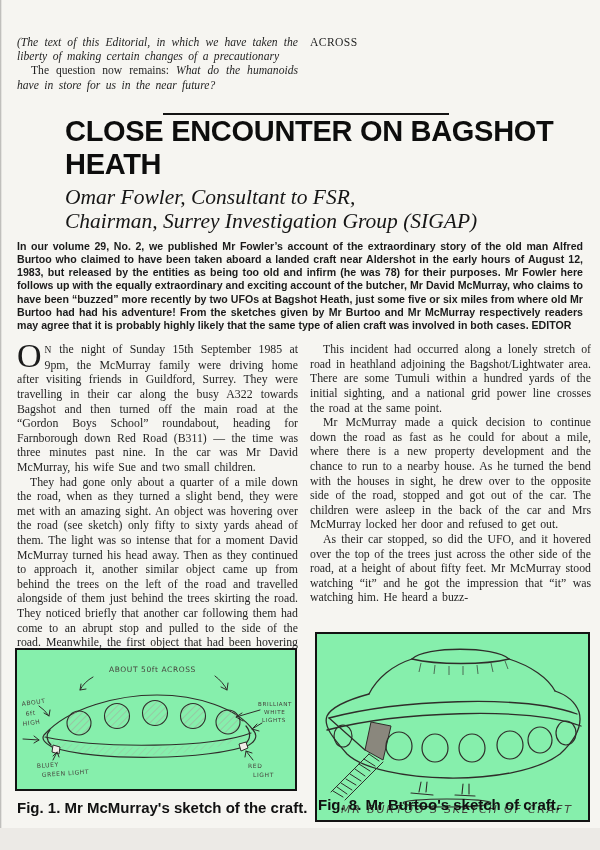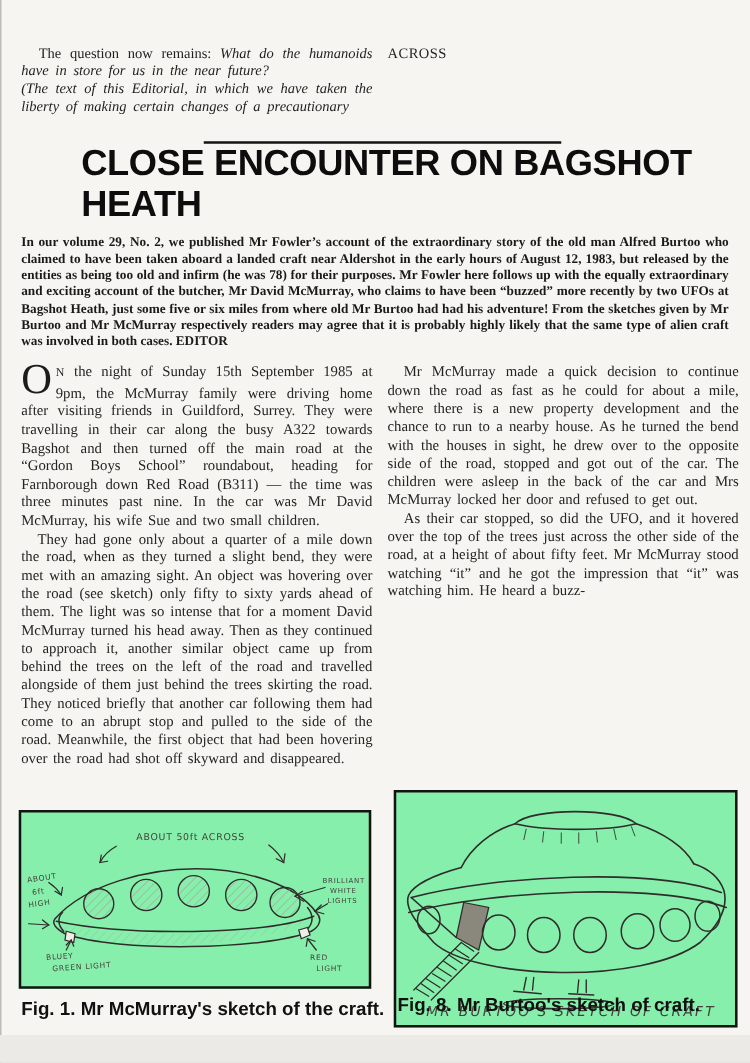--- a/index.html
+++ b/index.html
@@ -26,21 +26,21 @@
 
   
   .headline{padding:22px 17px 0 17px;margin-left:48px;}
   h1.article-title{
     margin:0;font-family:"Liberation Sans",sans-serif;font-weight:bold;
     font-size:29px;line-height:33px;letter-spacing:-.3px;color:#0d0d0d;width:560px;
   }
   .byline{margin:4px 0 0 0;font-style:italic;font-size:21.5px;line-height:24px;color:#161616;}
 
   .standfirst{
-    margin:7px 17px 0 17px;font-family:Liberation Serif, serif;font-weight:bold;
+    margin:7px 17px 0 17px;font-family:Liberation Sans, sans-serif;font-weight:bold;
     font-size:10.6px;line-height:13.2px;text-align:justify;color:#1a1a1a;
   }
 
   
   .cols{display:grid;grid-template-columns:281px 281px;column-gap:12px;
     padding:10px 17px 0 17px;font-size:11.8px;line-height:14.6px;text-align:justify;
     word-spacing:1.5px;color:#242424;}
   .cols p{margin:0;}
   .cols p.indent{text-indent:13px;}
   .dropcap{float:left;font-size:34px;line-height:26px;padding:1px 3px 0 0;color:#1b1b1b;}
@@ -61,42 +61,47 @@
   svg .hand{letter-spacing:.6px;}
 </style>
 </head>
 <body>
 
 <div class="page">
   <div class="scan-edge-left"></div>
 
   <div class="editorial">
     <div>
+      <p class="ed-p">(The text of this Editorial, in which we have taken the liberty of making certain changes of a precautionary</p>
       <p class="ed-p indent"><span class="ed-lead">The question now remains:</span> <span>What do the humanoids have in store for us in the near future?</span></p>
-      <p class="ed-p">(The text of this Editorial, in which we have taken the liberty of making certain changes of a precautionary</p>
     </div>
     <div>
       <p class="ed-editor">ACROSS</p>
     </div>
   </div>
 
   <hr class="title-rule">
 
   <div class="headline">
     <h1 class="article-title">CLOSE ENCOUNTER ON BAGSHOT HEATH</h1>
+    <div class="byline">
+      <div>Omar Fowler, Consultant to FSR,</div>
+      <div>Chairman, Surrey Investigation Group (SIGAP)</div>
+    </div>
   </div>
 
   <p class="standfirst">In our volume 29, No. 2, we published Mr Fowler’s account of the extraordinary story of the old man Alfred Burtoo who claimed to have been taken aboard a landed craft near Aldershot in the early hours of August 12, 1983, but released by the entities as being too old and infirm (he was 78) for their purposes. Mr Fowler here follows up with the equally extraordinary and exciting account of the butcher, Mr David McMurray, who claims to have been “buzzed” more recently by two UFOs at Bagshot Heath, just some five or six miles from where old Mr Burtoo had had his adventure! From the sketches given by Mr Burtoo and Mr McMurray respectively readers may agree that it is probably highly likely that the same type of alien craft was involved in both cases. EDITOR</p>
 
   <div class="cols">
     <div>
       <p><span class="dropcap">O</span><span class="opener">N</span><span> the night of Sunday 15th September 1985 at 9pm, the McMurray family were driving home after visiting friends in Guildford, Surrey. They were travelling in their car along the busy A322 towards Bagshot and then turned off the main road at the “Gordon Boys School” roundabout, heading for Farnborough down Red Road (B311) — the time was three minutes past nine. In the car was Mr David McMurray, his wife Sue and two small children.</span></p>
       <p class="indent">They had gone only about a quarter of a mile down the road, when as they turned a slight bend, they were met with an amazing sight. An object was hovering over the road (see sketch) only fifty to sixty yards ahead of them. The light was so intense that for a moment David McMurray turned his head away. Then as they continued to approach it, another similar object came up from behind the trees on the left of the road and travelled alongside of them just behind the trees skirting the road. They noticed briefly that another car following them had come to an abrupt stop and pulled to the side of the road. Meanwhile, the first object that had been hovering over the road had shot off skyward and disappeared.</p>
     </div>
     <div>
+      <p class="indent">This incident had occurred along a lonely stretch of road in heathland adjoining the Bagshot/Lightwater area. There are some Tumuli within a hundred yards of the initial sighting, and a national grid power line crosses the road at the same point.</p>
       <p class="indent">Mr McMurray made a quick decision to continue down the road as fast as he could for about a mile, where there is a new property development and the chance to run to a nearby house. As he turned the bend with the houses in sight, he drew over to the opposite side of the road, stopped and got out of the car. The children were asleep in the back of the car and Mrs McMurray locked her door and refused to get out.</p>
       <p class="indent">As their car stopped, so did the UFO, and it hovered over the top of the trees just across the other side of the road, at a height of about fifty feet. Mr McMurray stood watching “it” and he got the impression that “it” was watching him. He heard a buzz-</p>
     </div>
   </div>
 
   <div class="figbox fig1">
     <svg width="278" height="139" viewBox="0 0 278 139">
       <defs>
         <pattern id="hatch1" width="5" height="5" patternUnits="userSpaceOnUse" patternTransform="rotate(45)">
           <line x1="0" y1="0" x2="0" y2="5" stroke="#a8a49b" stroke-width="1"></line>

